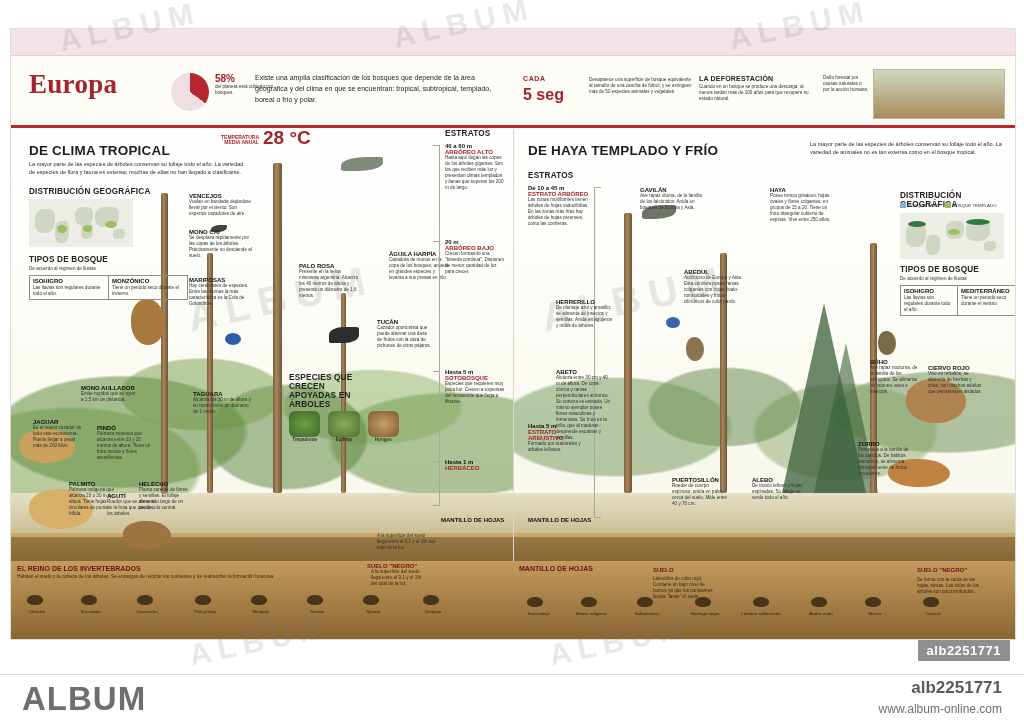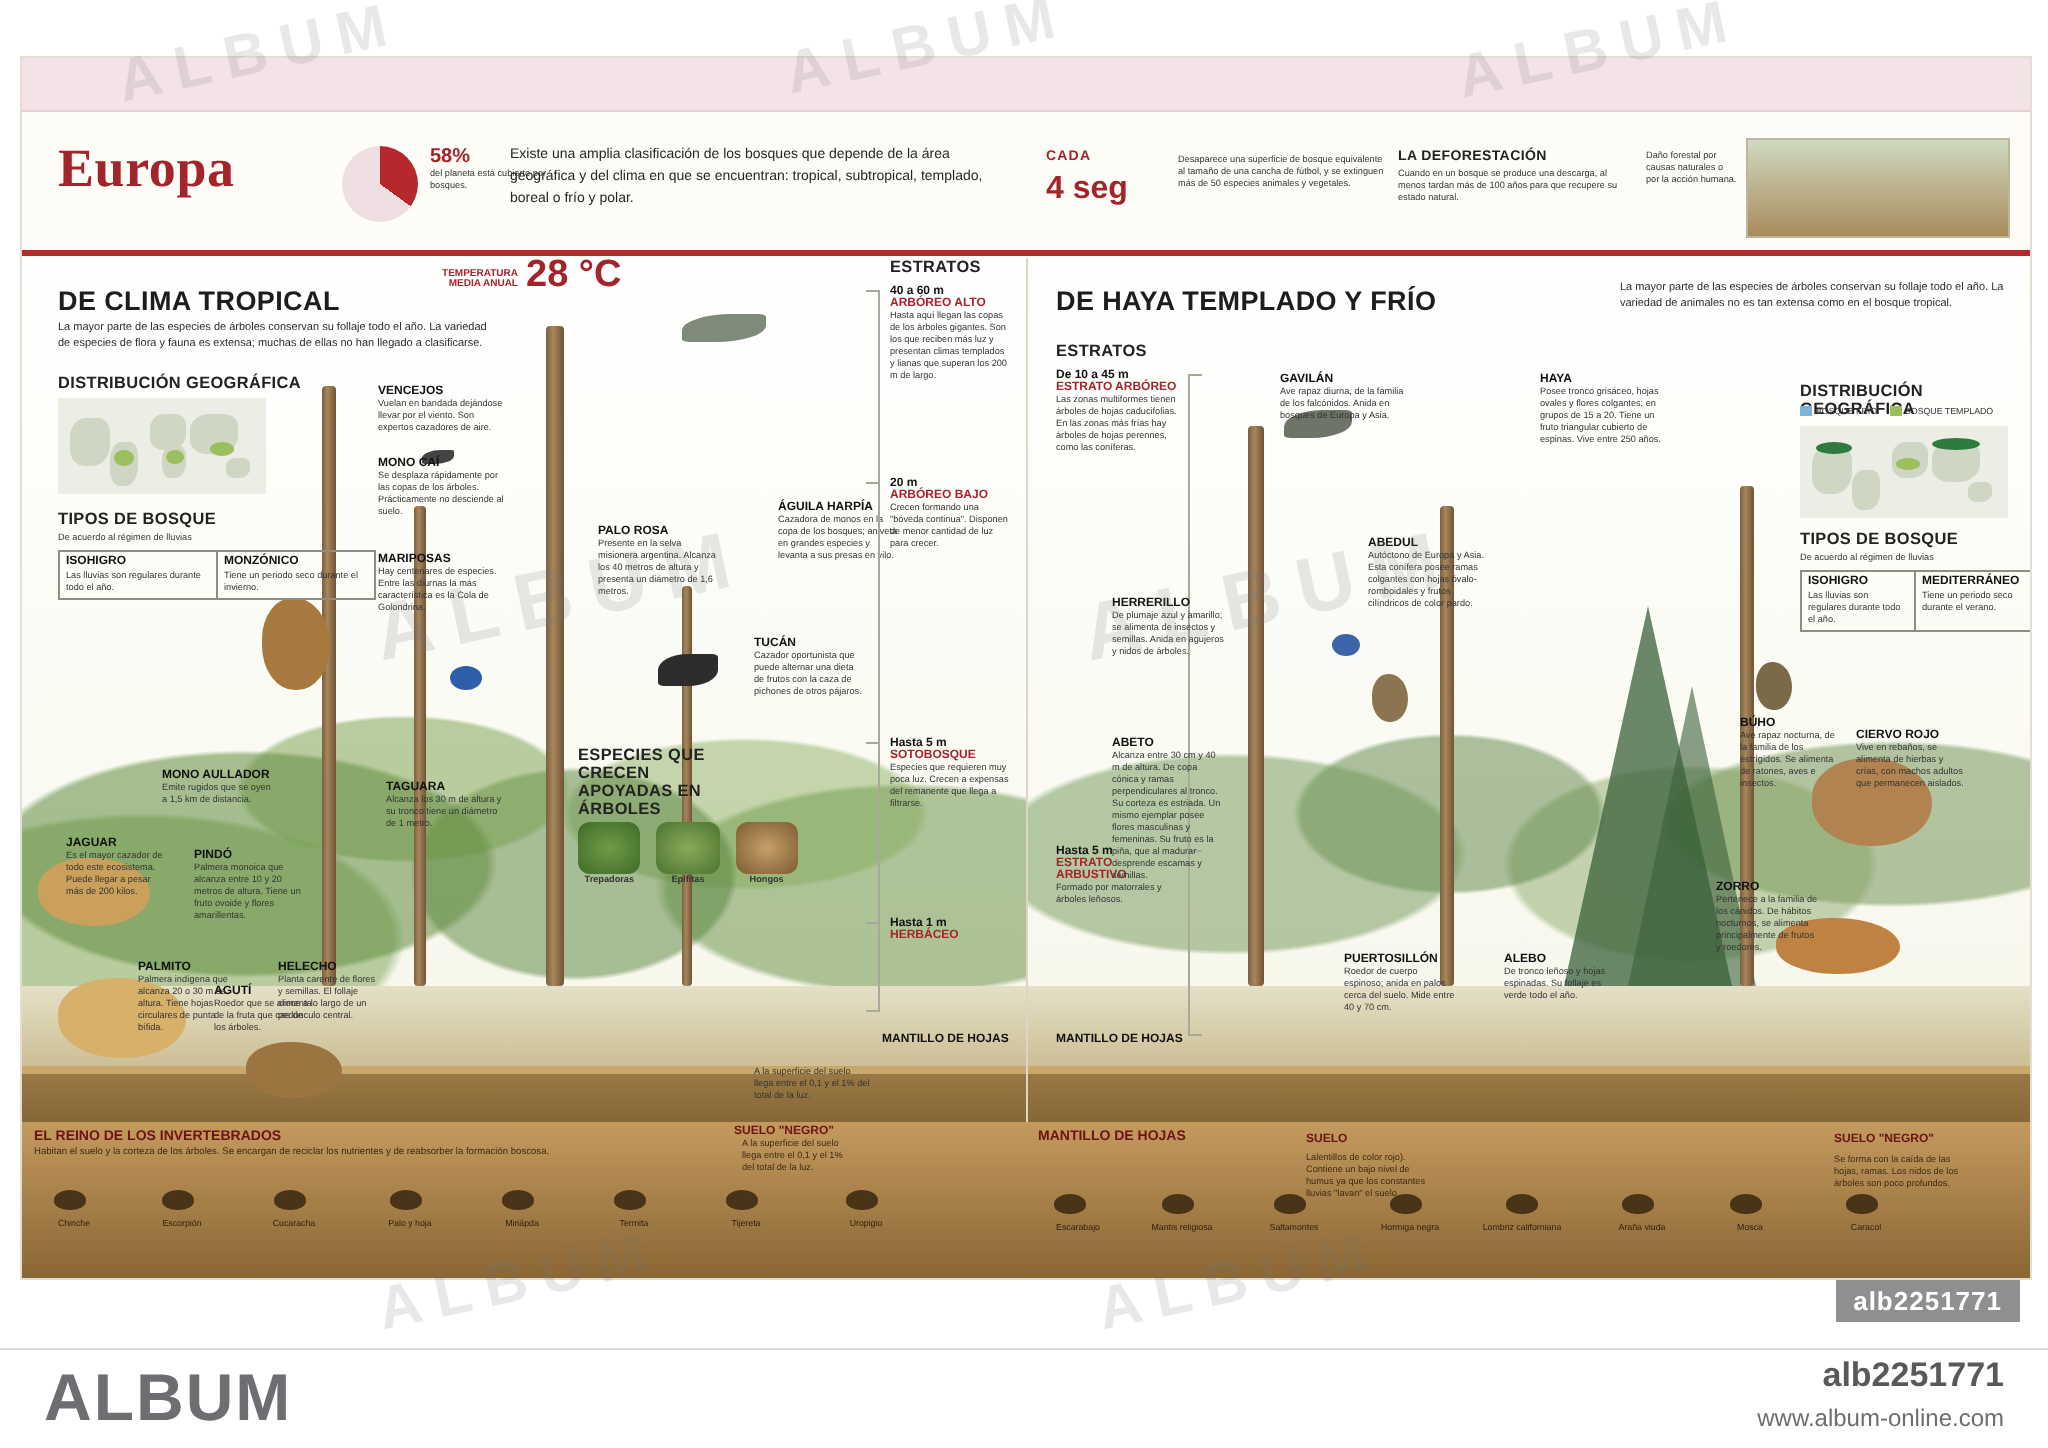--- a/index.html
+++ b/index.html
@@ -111,21 +111,21 @@
     <div class="donut" style="left:160px;top:44px;"></div>
     <div class="box" style="left:204px;top:44px;width:66px;">
       <div style="font-weight:bold;font-size:10px;color:#a4242b;">58%</div>
       <div class="tiny">del planeta está cubierto por bosques.</div>
     </div>
 
     <div class="box lead" style="left:244px;top:44px;width:250px;">Existe una amplia clasificación de los bosques que depende de la área geográfica y del clima en que se encuentran: tropical, subtropical, templado, boreal o frío y polar.</div>
 
     <div class="box" style="left:512px;top:46px;width:62px;">
       <div style="font-weight:bold;font-size:7px;color:#a4242b;letter-spacing:.6px;">CADA</div>
-      <div style="font-weight:bold;font-size:16px;color:#a4242b;margin-top:4px;">4 seg</div>
+      <div style="font-weight:bold;font-size:16px;color:#a4242b;margin-top:4px;">5 seg</div>
     </div>
     <div class="box tiny" style="left:578px;top:48px;width:104px;">Desaparece una superficie de bosque equivalente al tamaño de una cancha de fútbol, y se extinguen más de 50 especies animales y vegetales.</div>
 
     <div class="box" style="left:688px;top:46px;width:118px;">
       <div class="sub" style="font-size:7px;">LA DEFORESTACIÓN</div>
       <div class="tiny" style="margin-top:2px;">Cuando en un bosque se produce una descarga, al menos tardan más de 100 años para que recupere su estado natural.</div>
     </div>
 
     <div class="box tiny" style="left:812px;top:46px;width:46px;">Daño forestal por causas naturales o por la acción humana.</div>
     <div class="box" style="left:862px;top:40px;width:130px;height:48px;background:linear-gradient(#cfd9c0,#a98b5c);border:1px solid #bfb59a;"></div>

